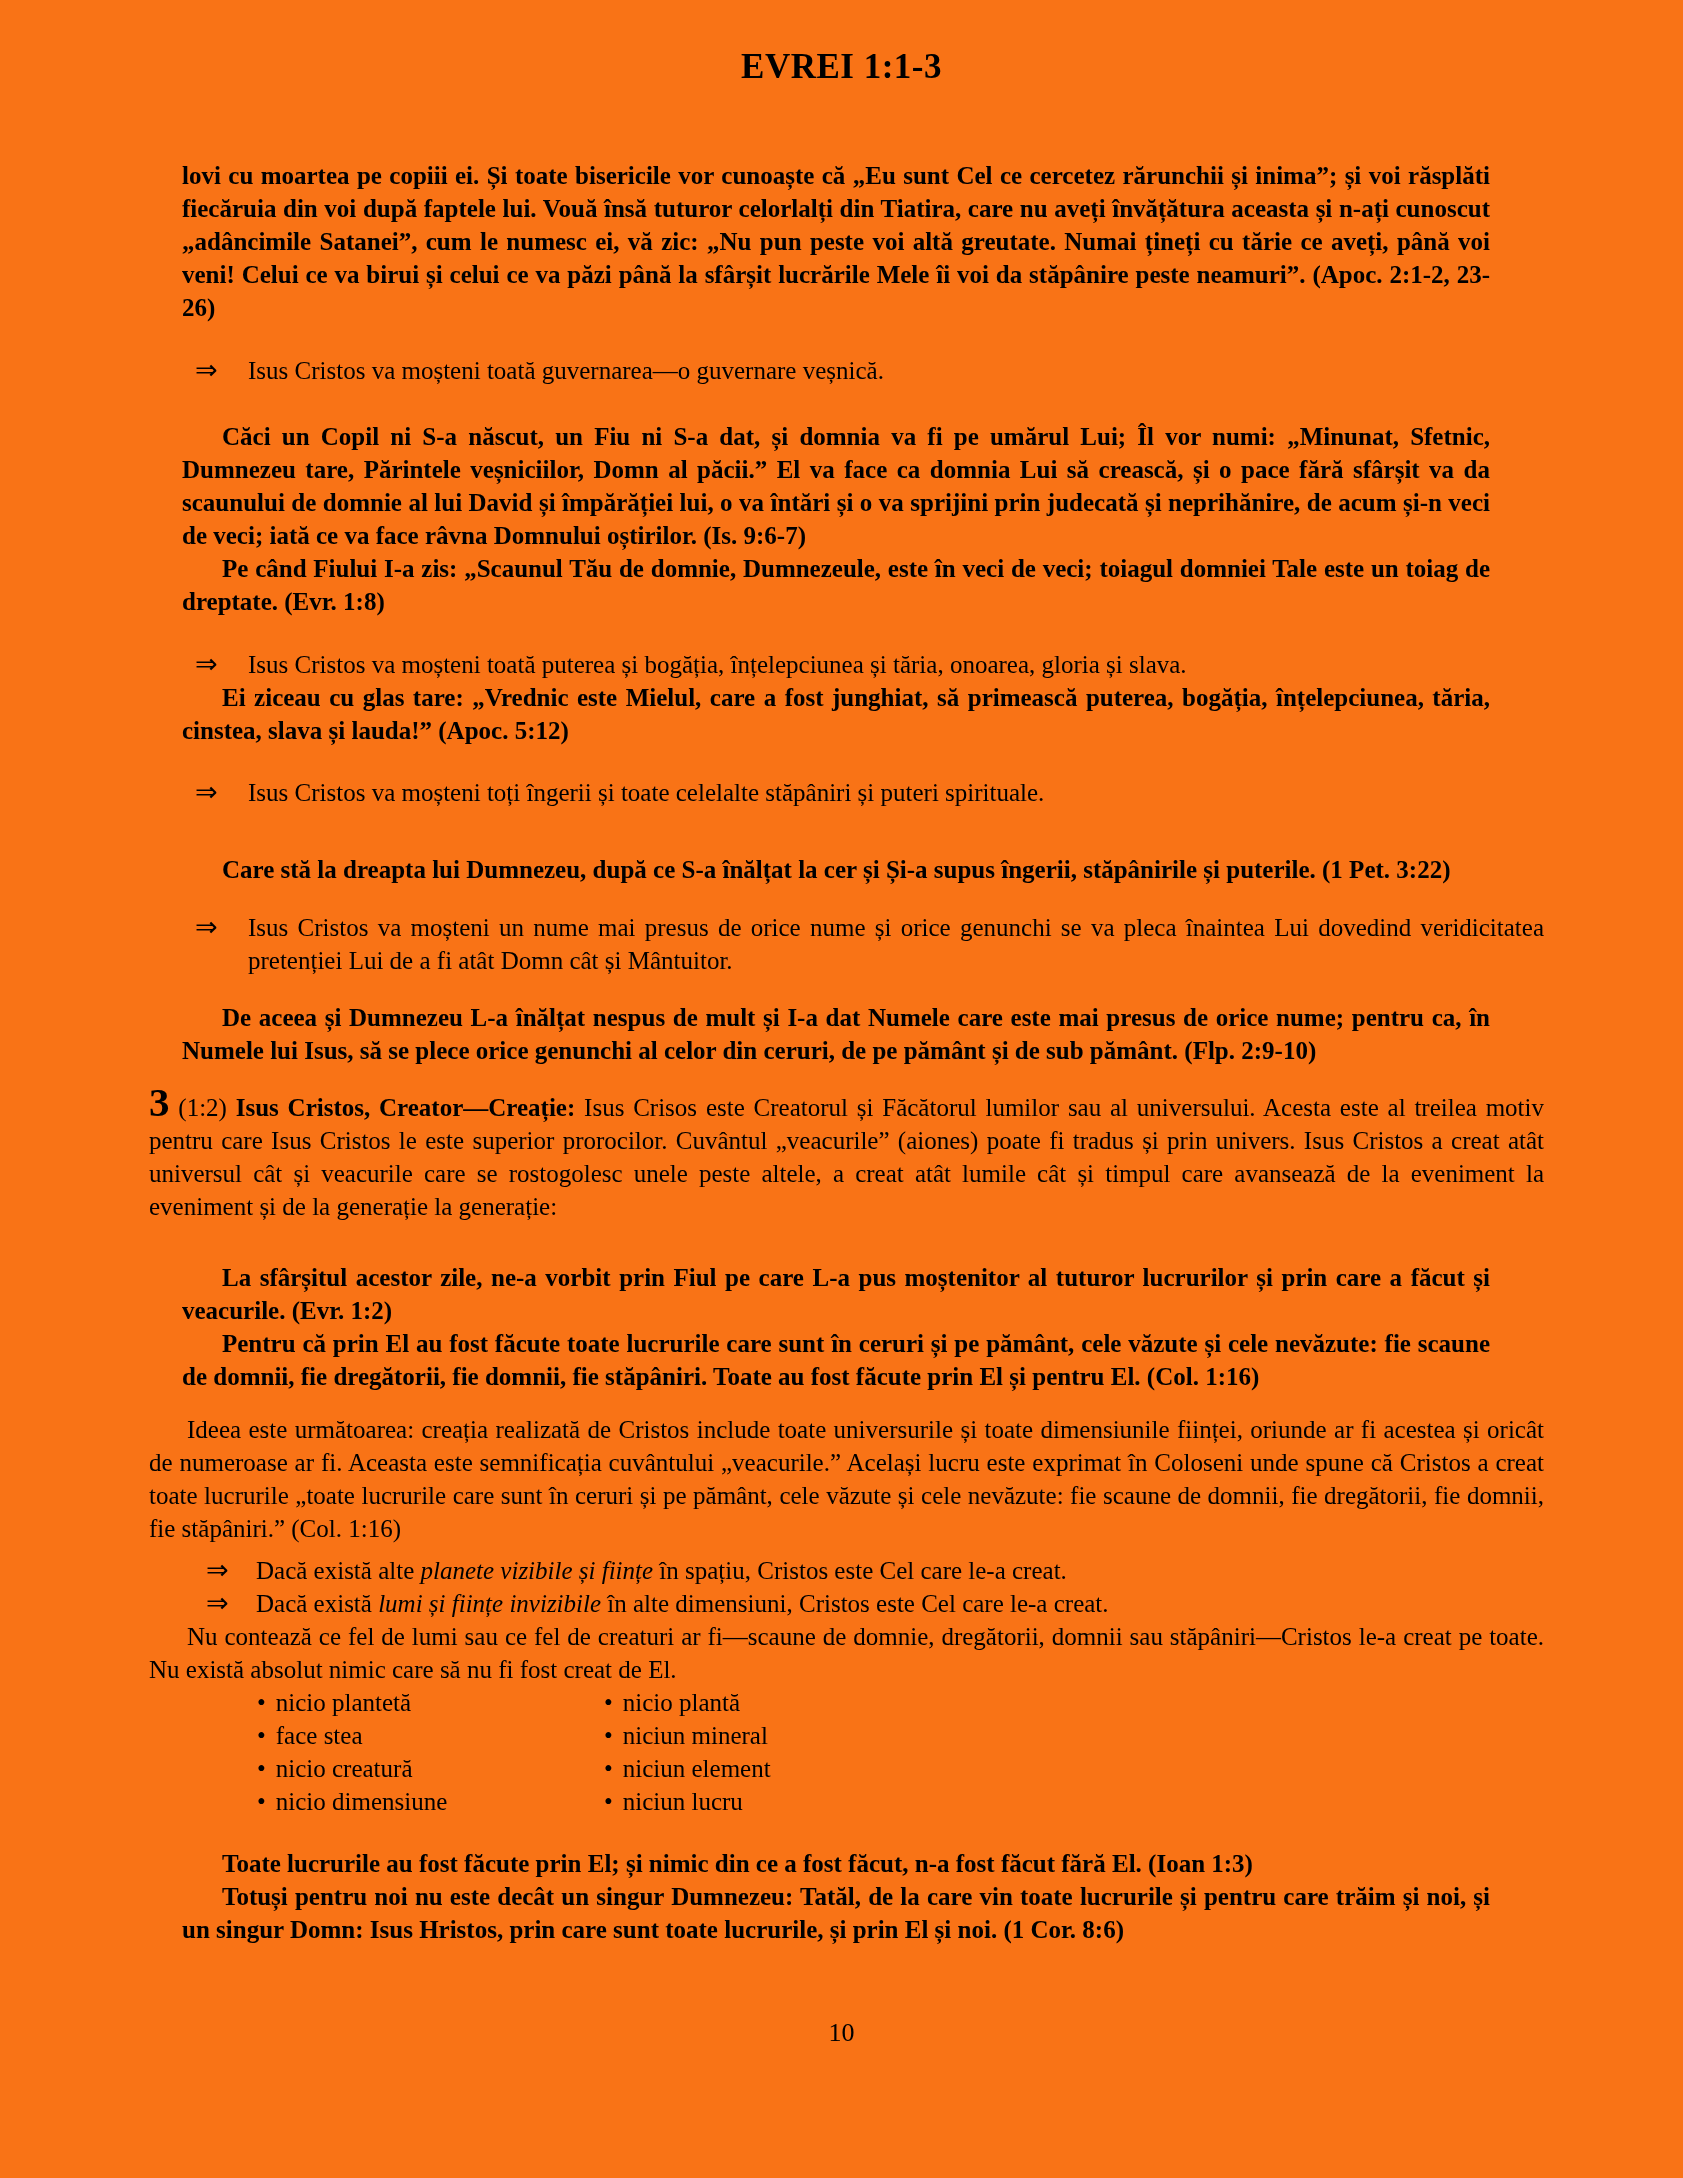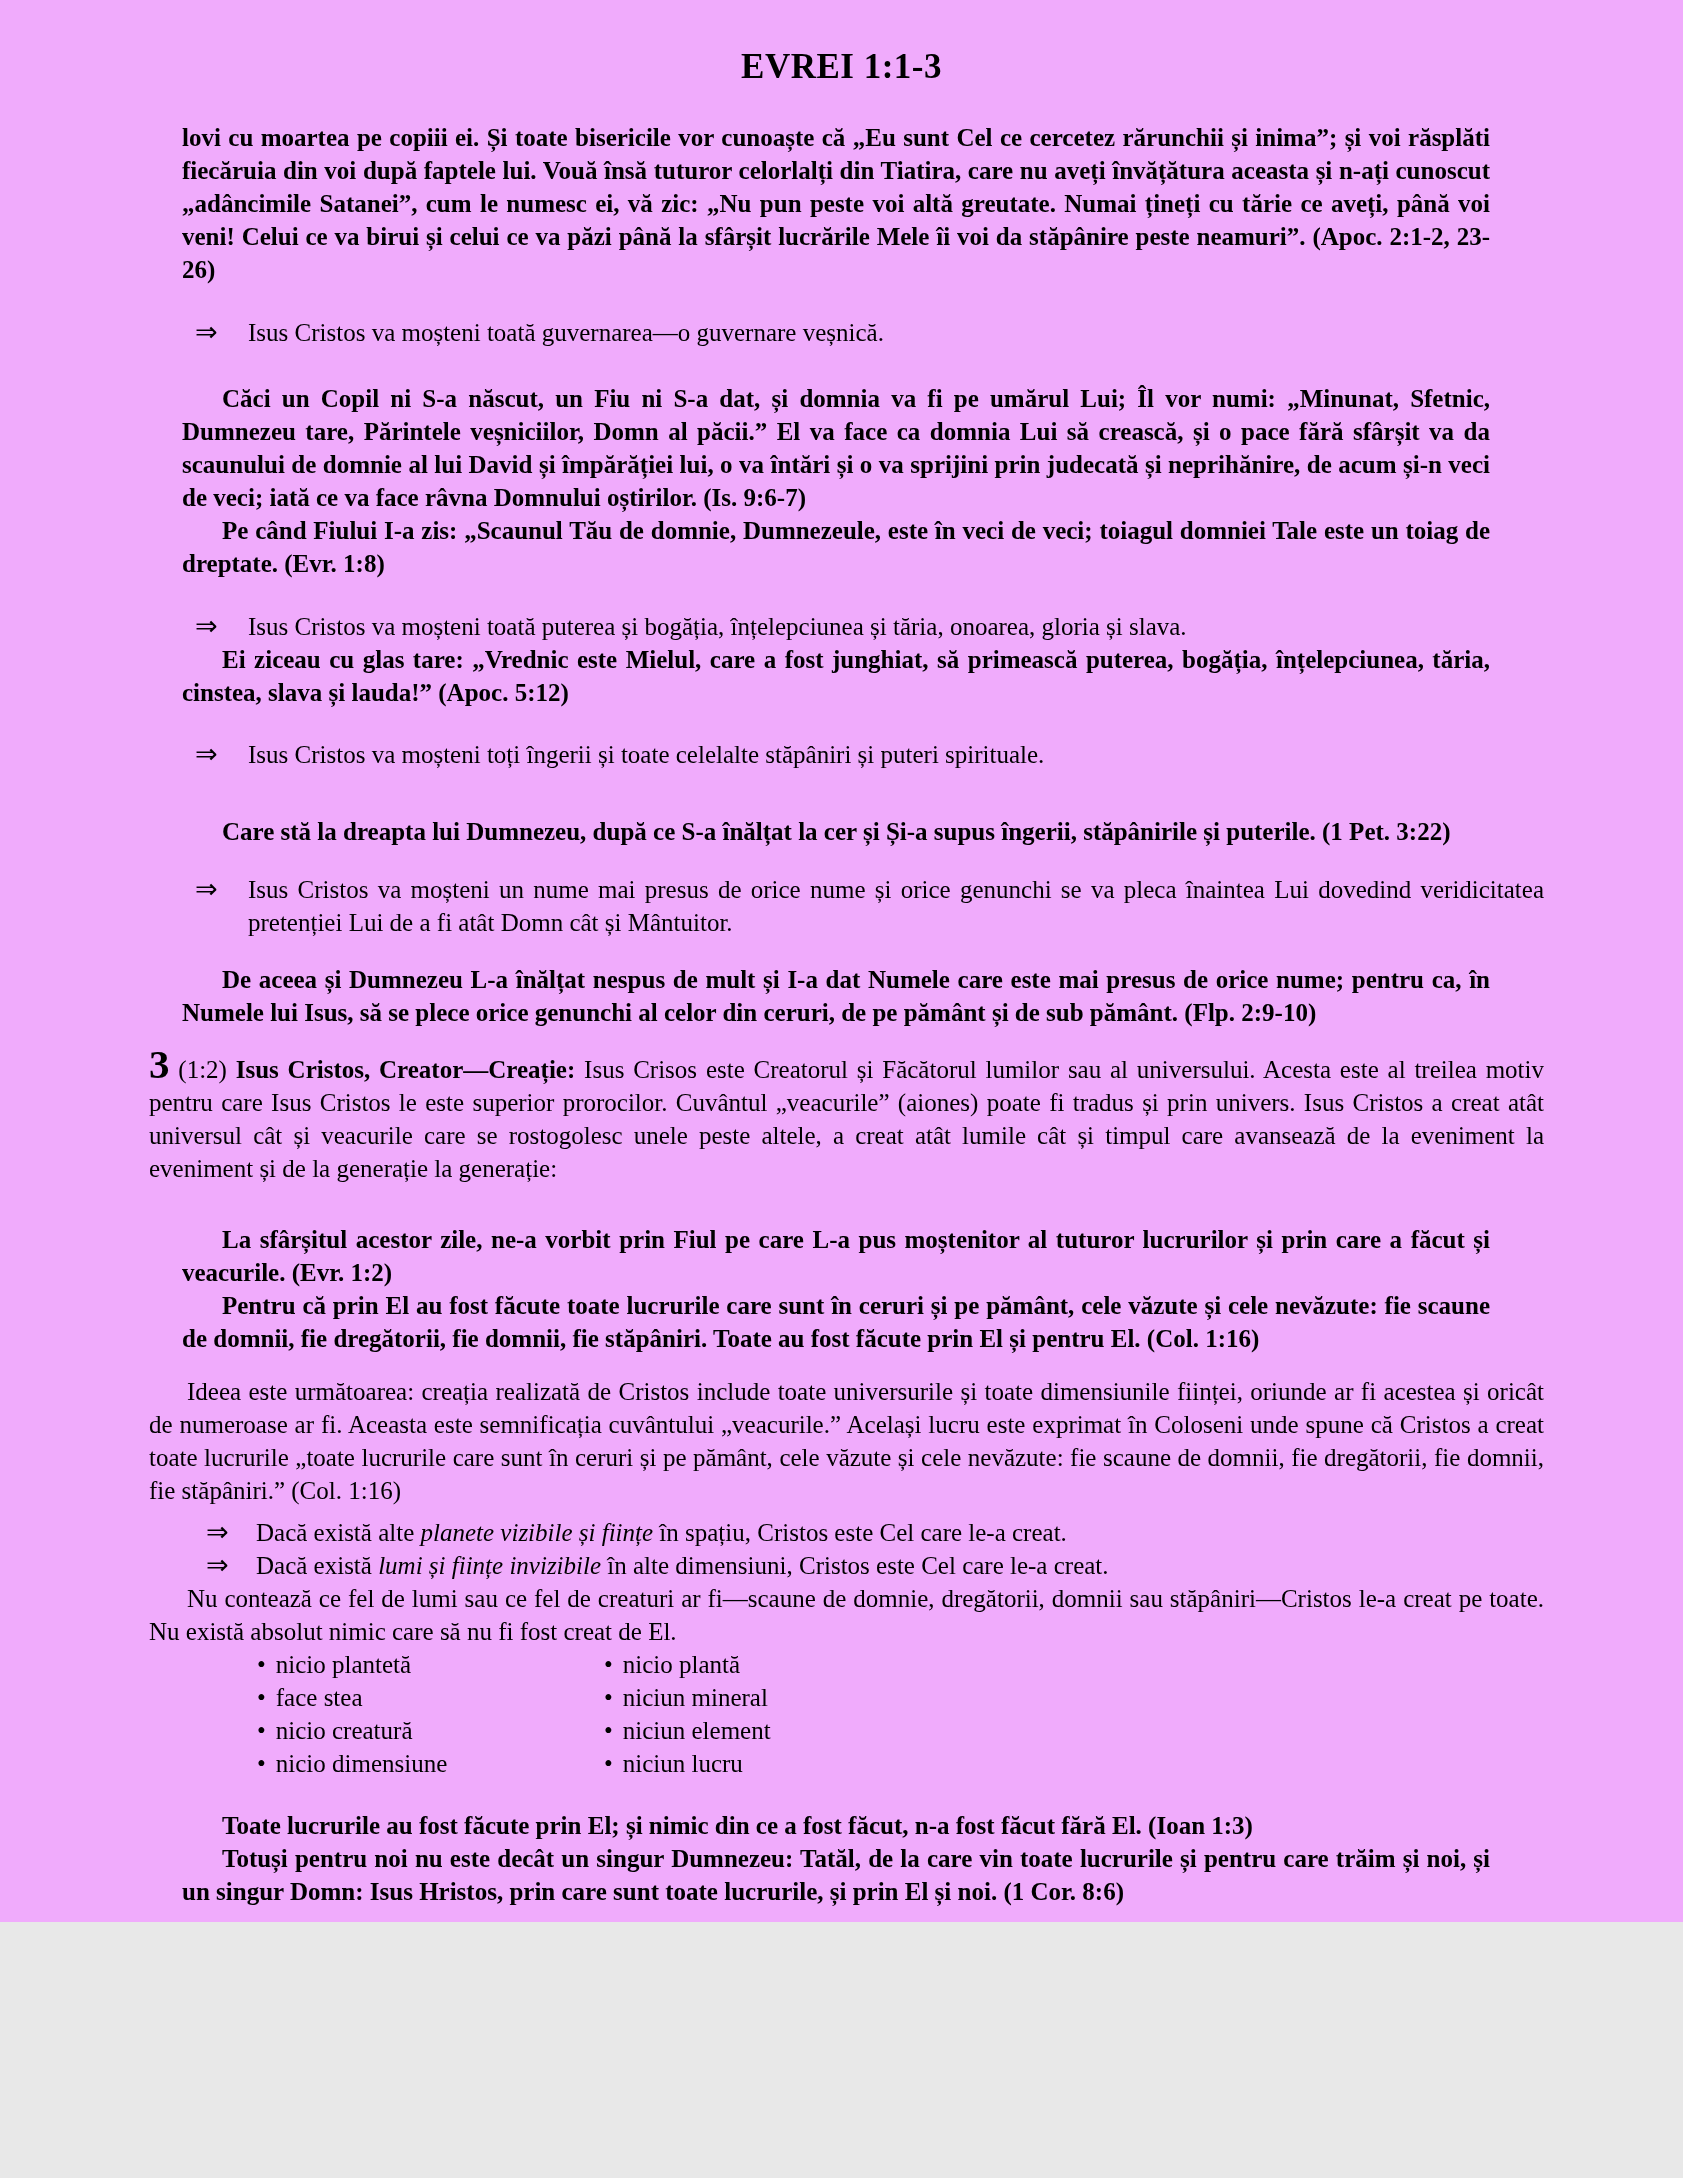--- a/index.html
+++ b/index.html
@@ -1,20 +1,20 @@
 <!DOCTYPE html>
 <html lang="ro"><head>
 <meta charset="utf-8">
 <style>
   html,body{margin:0;padding:0;background:#e8e8e8;}
   .page{
     position:relative;
-    width:1683px;height:1922px;
+    width:1683px;height:2178px;
     margin:0 auto;
-    background:#f0abfc;
+    background:#f97316;
     color:#000;
     font-family:"Liberation Serif","DejaVu Serif",serif;
     overflow:hidden;
   }
   h1.title{
     margin:46px 0 0 0;
     text-align:center;
     font-size:35px;
     line-height:42px;
     font-weight:700;
@@ -69,21 +69,21 @@
 </style>
 </head>
 <body>
 
 <div class="page">
 
   <h1 class="title">EVREI 1:1-3</h1>
 
   <div class="bodycol">
 
-    <div class="q" style="margin-top:33px">
+    <div class="q" style="margin-top:71px">
       <p class="no-ind">lovi cu moartea pe copiii ei. Și toate bisericile vor cunoaște că „Eu sunt Cel ce cercetez rărunchii și inima”; și voi răsplăti fiecăruia din voi după faptele lui. Vouă însă tuturor celorlalți din Tiatira, care nu aveți învățătura aceasta și n-ați cunoscut „adâncimile Satanei”, cum le numesc ei, vă zic: „Nu pun peste voi altă greutate. Numai țineți cu tărie ce aveți, până voi veni! Celui ce va birui și celui ce va păzi până la sfârșit lucrările Mele îi voi da stăpânire peste neamuri”. (Apoc. 2:1-2, 23-26)</p>
     </div>
 
     <p class="p ai" style="margin-top:30px">
       <span class="arr">⇒</span>
       <span>Isus Cristos va moșteni toată guvernarea—o guvernare veșnică.</span>
     </p>
 
     <div class="q" style="margin-top:33px">
       <p>Căci un Copil ni S-a născut, un Fiu ni S-a dat, și domnia va fi pe umărul Lui; Îl vor numi: „Minunat, Sfetnic, Dumnezeu tare, Părintele veșniciilor, Domn al păcii.” El va face ca domnia Lui să crească, și o pace fără sfârșit va da scaunului de domnie al lui David și împărăției lui, o va întări și o va sprijini prin judecată și neprihănire, de acum și-n veci de veci; iată ce va face râvna Domnului oștirilor. (Is. 9:6-7)</p>

